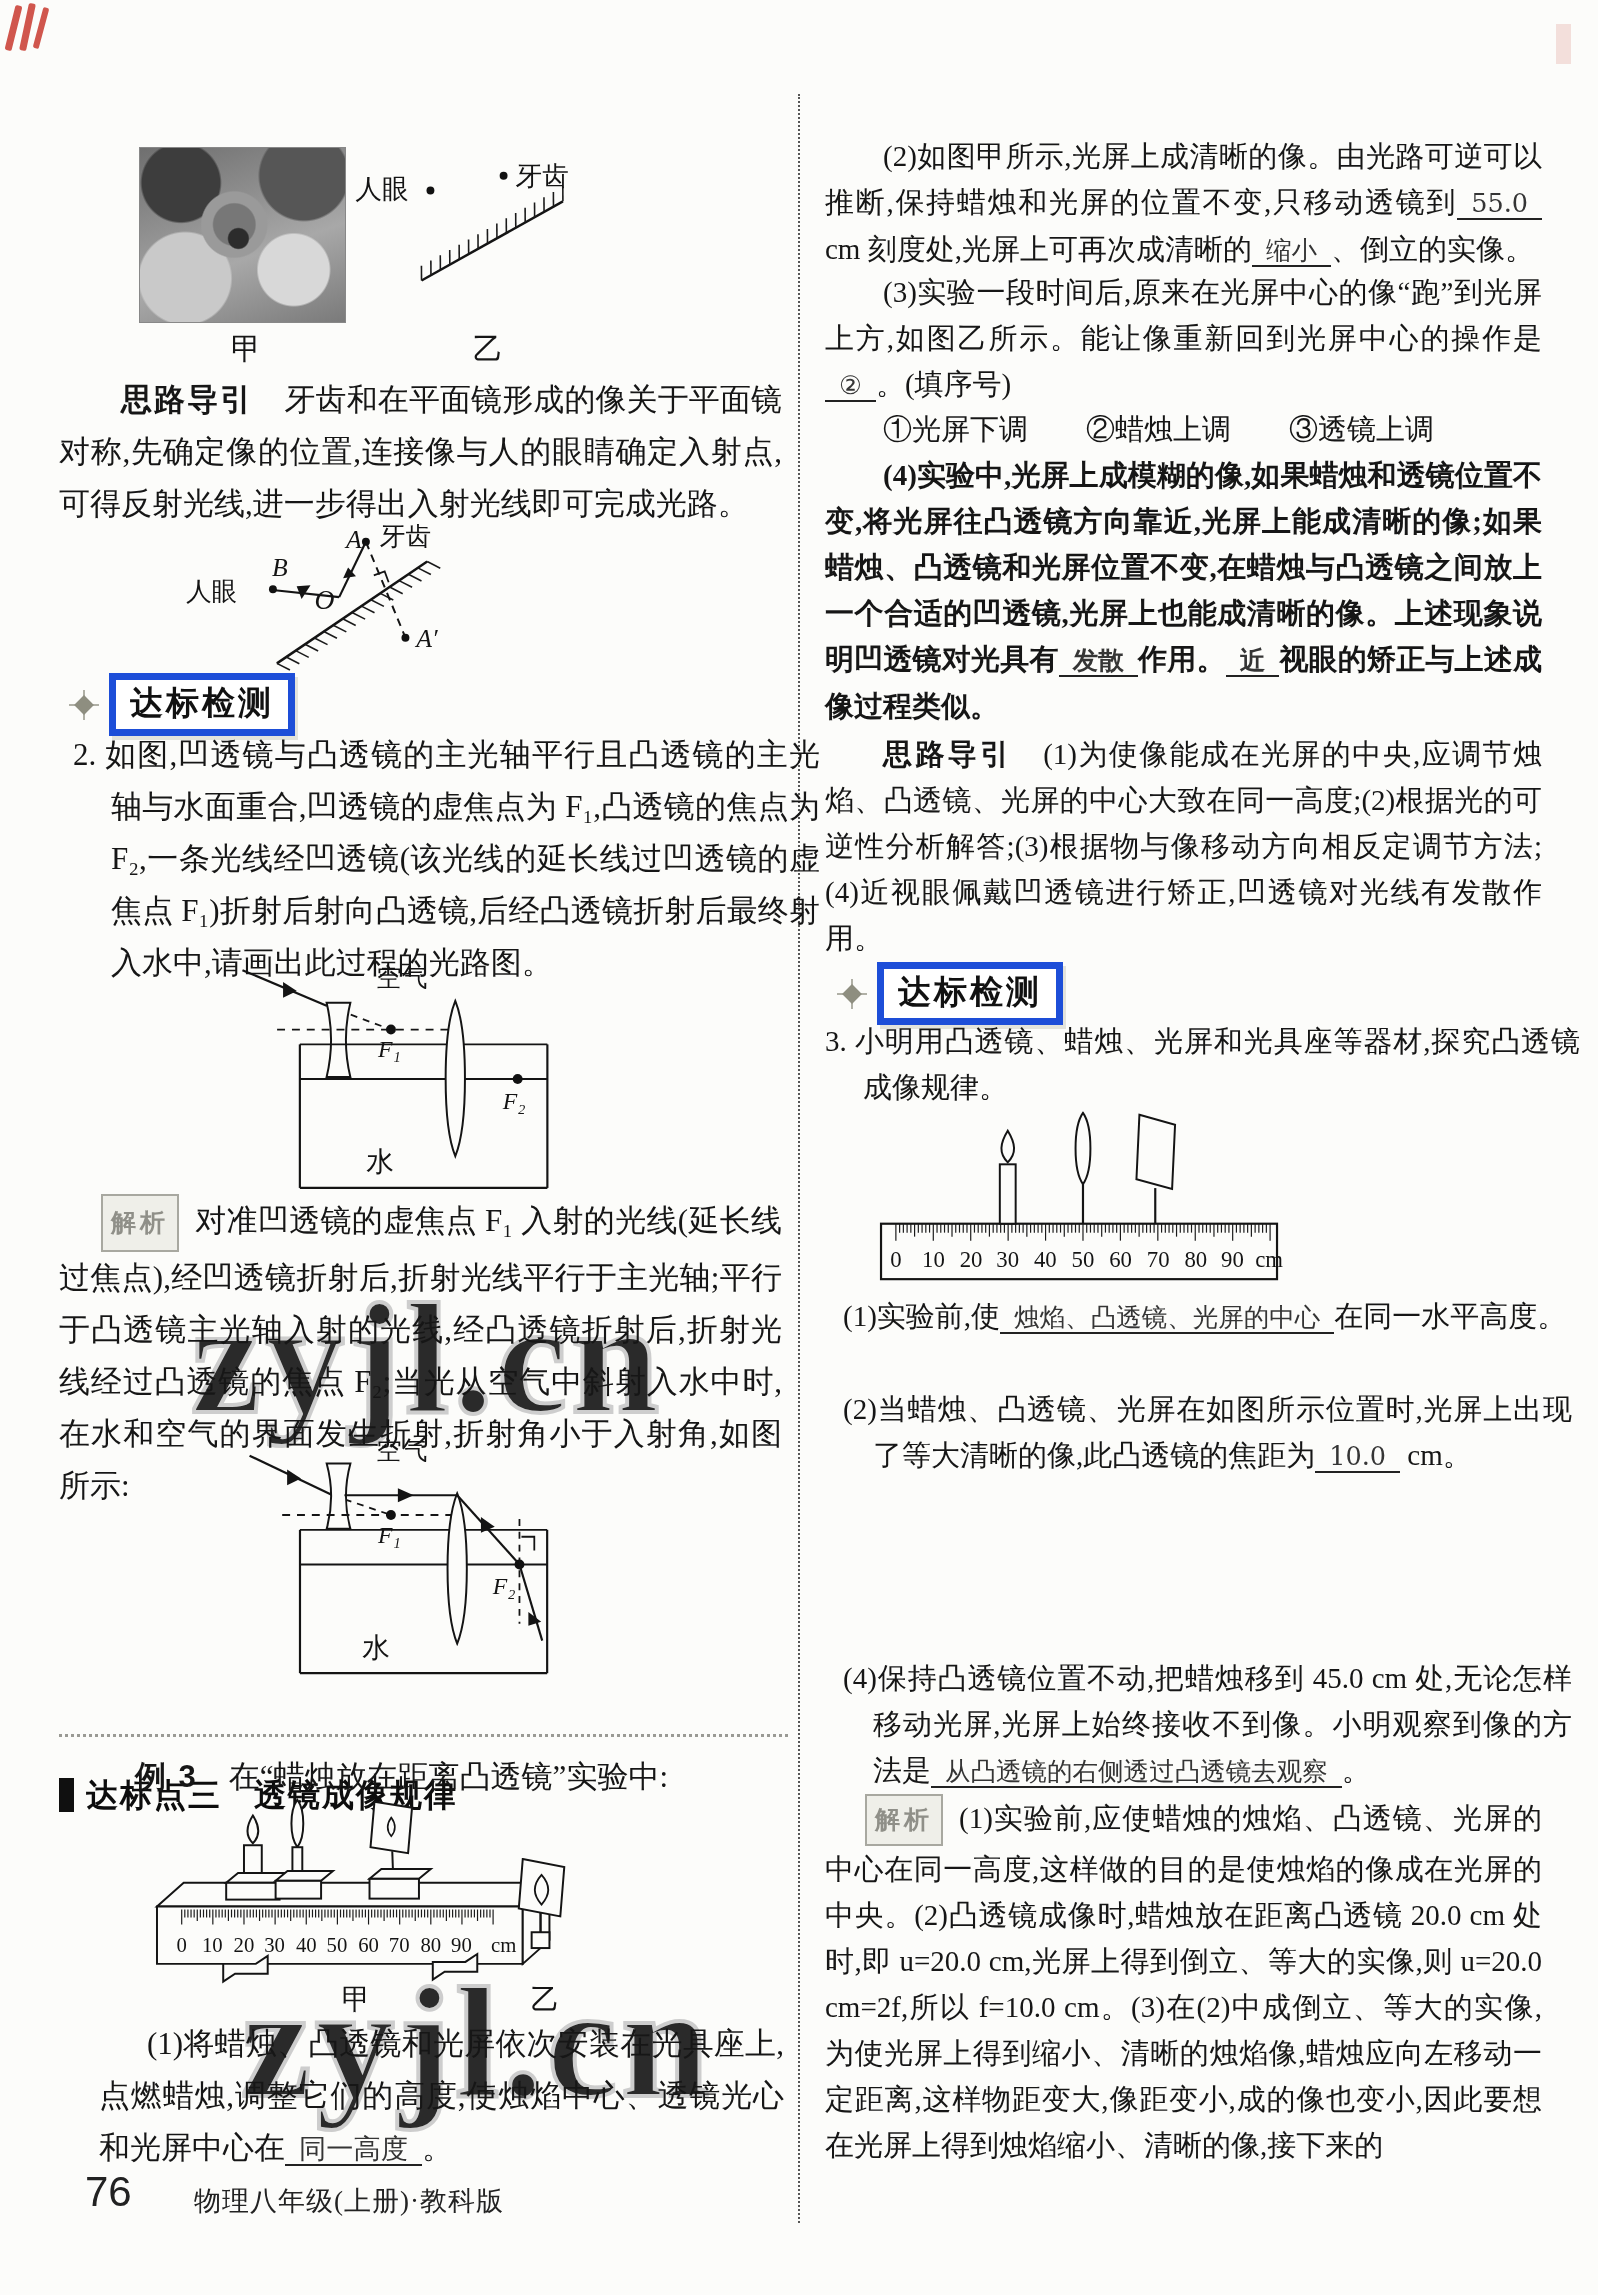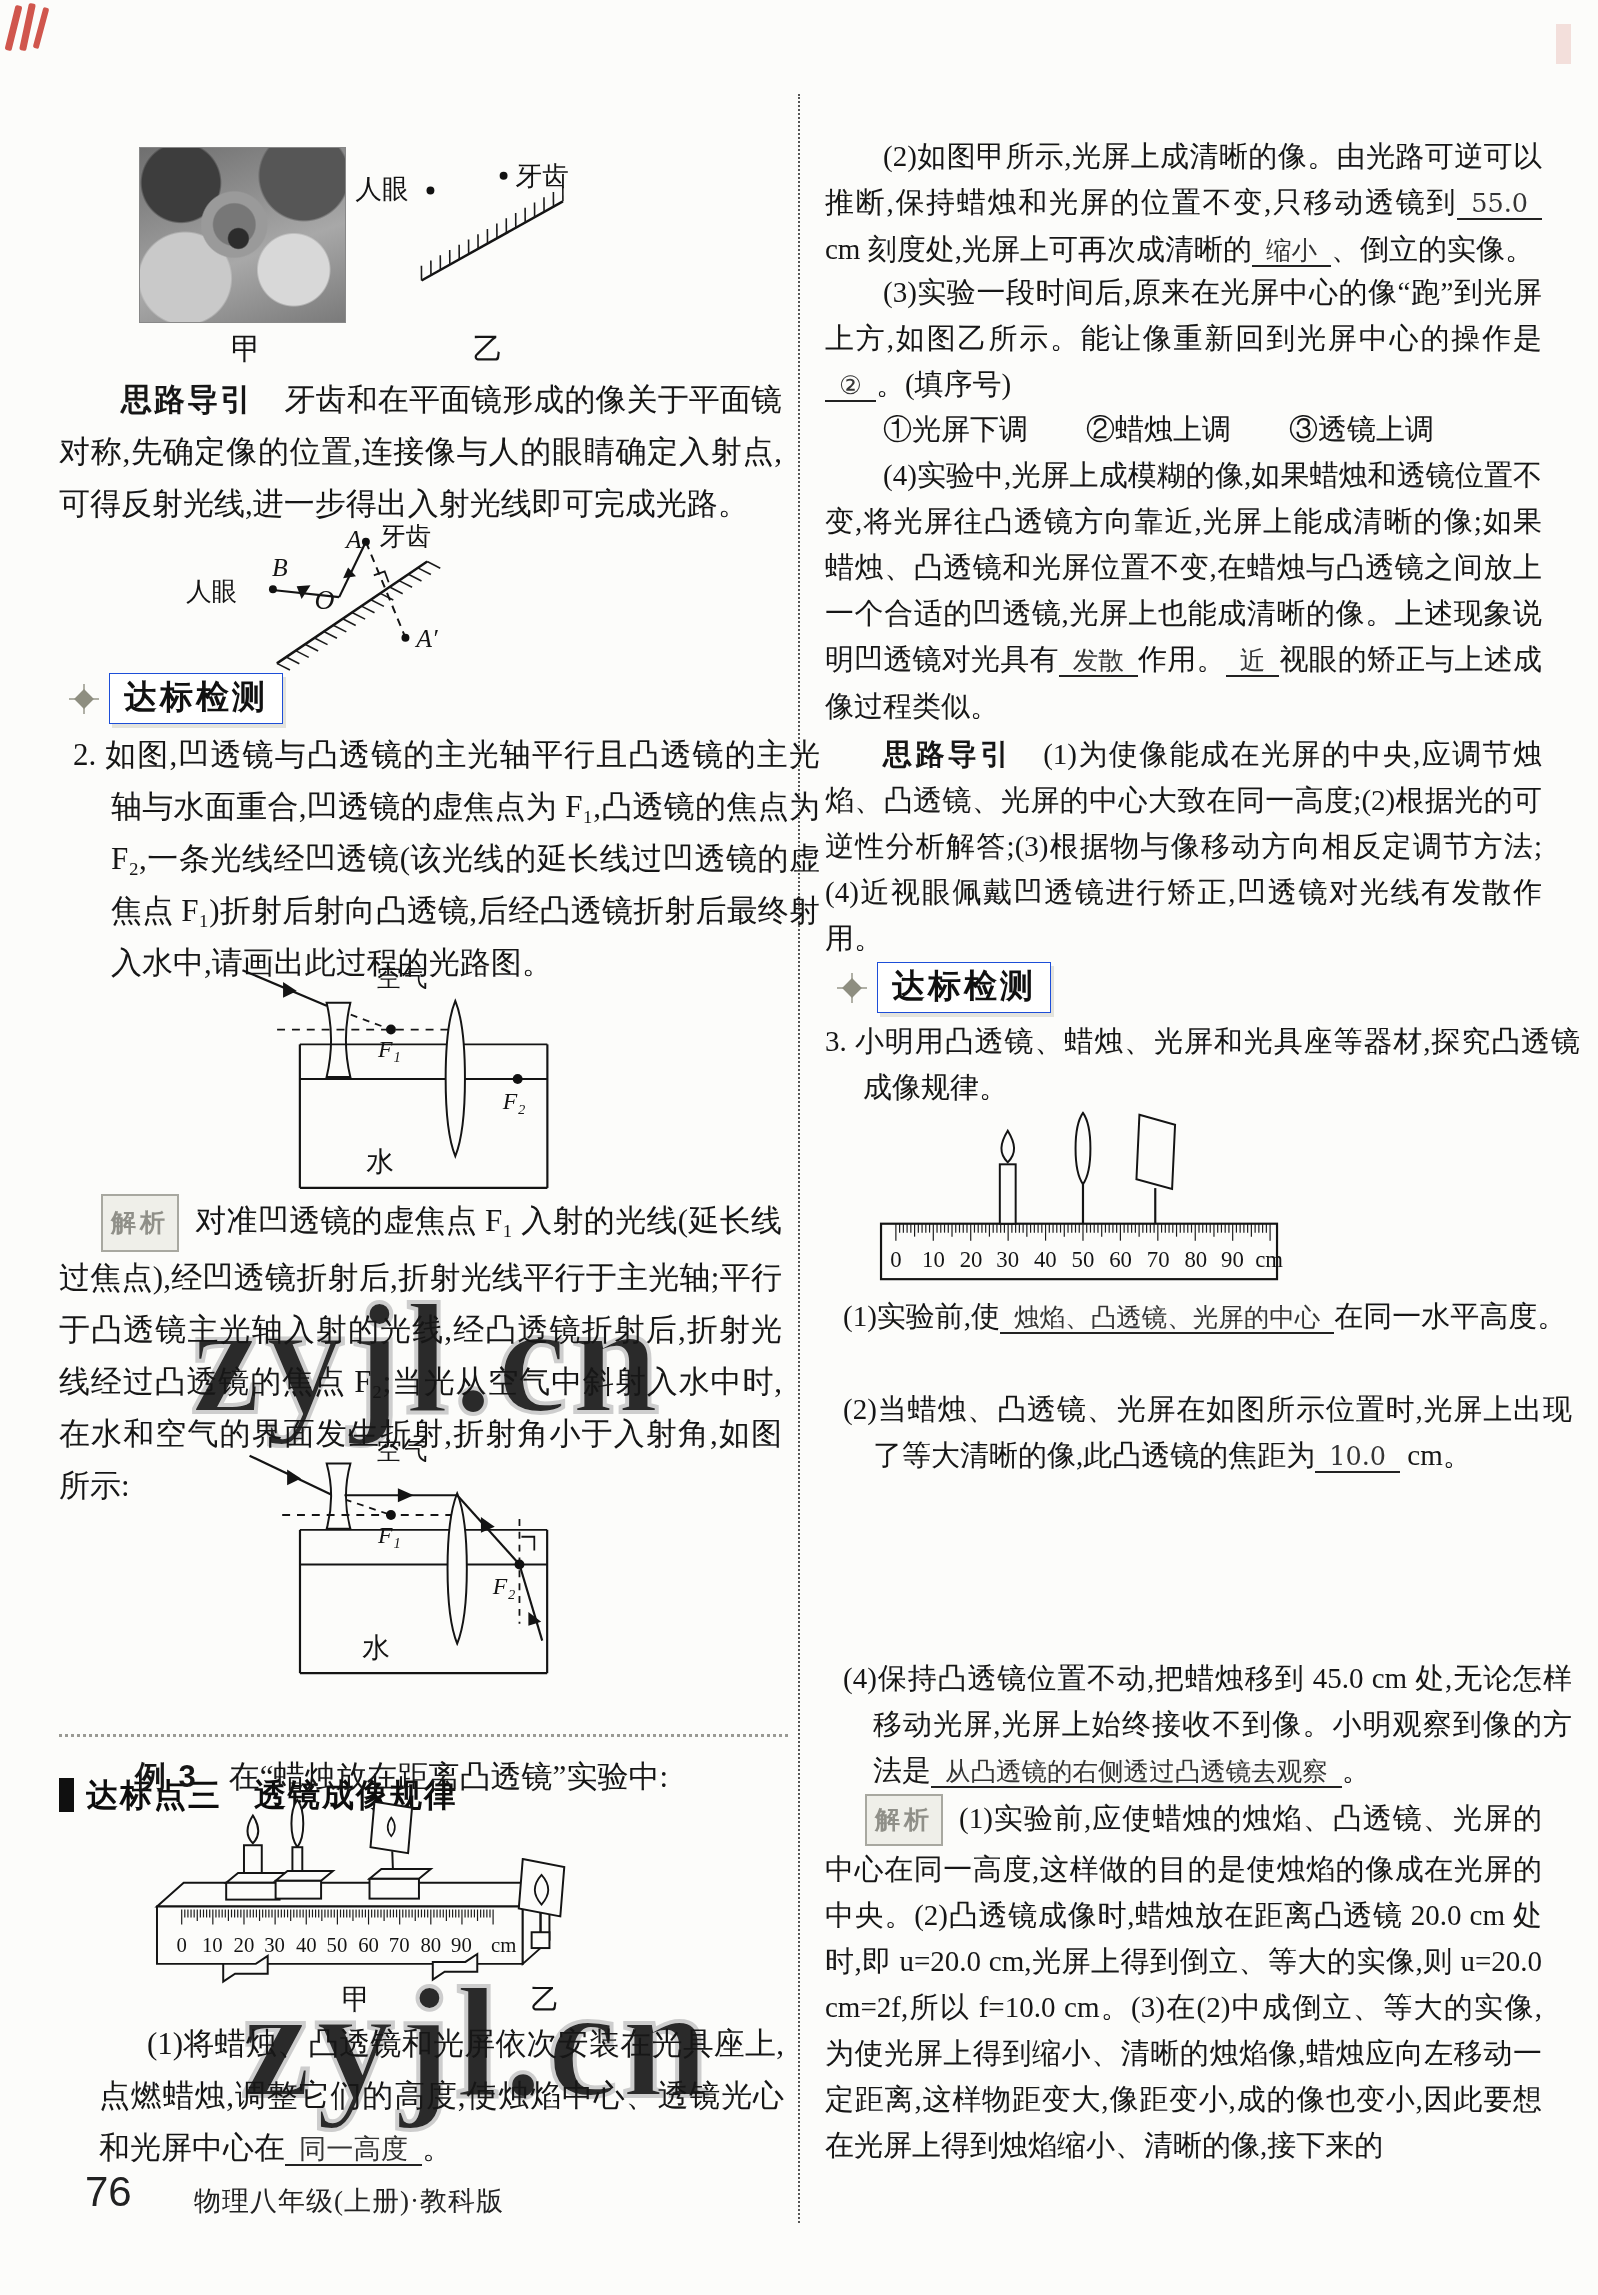--- a/index.html
+++ b/index.html
@@ -9,21 +9,21 @@
   .para{position:absolute;font-family:"Liberation Serif",serif;color:#161616;text-align:justify;margin-top:6px;}
   .lcol{font-size:31px;line-height:52px;width:723px;}
   .rcol{font-size:29px;line-height:46px;width:717px;}
   .ind2{text-indent:2em;}
   .hang{padding-left:38px;text-indent:-38px;}
   .subitem{padding-left:30px;text-indent:-30px;}
   b.ht{font-family:"Liberation Sans",sans-serif;font-weight:bold;letter-spacing:2px;}
   .bk{border-bottom:2.5px solid #222;padding:0 14px;font-size:0.88em;color:#353535;
       font-family:"DejaVu Serif",serif;}
   .check{position:absolute;display:flex;align-items:center;gap:10px;}
-  .check .box{border:1px solid #1d4ed8;box-shadow:3px 4px 0 #e3e3dc;background:#fff;
+  .check .box{border:7px solid #1d4ed8;box-shadow:3px 4px 0 #e3e3dc;background:#fff;
       padding:1px 14px 3px;font-family:"Liberation Sans",sans-serif;font-weight:bold;
       font-size:33px;letter-spacing:3px;color:#111;}
   .stamp{display:inline-block;border:2px solid #a8a8a0;background:#efefe9;color:#8f8f88;
       font-family:"Liberation Sans",sans-serif;font-weight:bold;font-size:25px;
       padding:0 8px 2px;letter-spacing:4px;margin-right:16px;text-indent:0;}
   .bar{display:inline-block;width:15px;height:34px;background:#101010;margin-right:12px;
       vertical-align:-6px;}
   .dotline{position:absolute;border-top:3px dotted #9a9a94;}
   .vdiv{position:absolute;border-left:2px dotted #555;}
   .photo{position:absolute;background:
@@ -353,21 +353,21 @@
 
   <span class="pagenum z1" style="left:85px;top:2168px;">76</span>
   <span class="edition z1" style="left:194px;top:2183px;">物理八年级(上册)·教科版</span>
 
   <p class="para rcol ind2 z1" style="left:825px;top:127px;"><span>(2)如图甲所示,光屏上成清晰的像。由光路可逆可以推断,保持蜡烛和光屏的位置不变,只移动透镜到</span><span class="bk">55.0</span> <span>cm 刻度处,光屏上可再次成清晰的</span><span class="bk">缩小</span><span>、倒立的实像。</span></p>
 
   <p class="para rcol ind2 z1" style="left:825px;top:263px;"><span>(3)实验一段时间后,原来在光屏中心的像“跑”到光屏上方,如图乙所示。能让像重新回到光屏中心的操作是</span><span class="bk">②</span><span>。(填序号)</span></p>
 
   <p class="para rcol ind2 z1" style="left:825px;top:400px;"><span>①光屏下调　　②蜡烛上调　　③透镜上调</span></p>
 
-  <p class="para rcol ind2 z1" style="left:825px;top:446px;"><span>(4)实验中,光屏上成模糊的像,如果蜡烛和透镜位置不变,将光屏往凸透镜方向靠近,光屏上能成清晰的像;如果蜡烛、凸透镜和光屏位置不变,在蜡烛与凸透镜之间放上一个合适的凹透镜,光屏上也能成清晰的像。上述现象说明凹透镜对光具有</span><span class="bk">发散</span><span>作用。</span><span class="bk">近</span><span>视眼的矫正与上述成像过程类似。</span></p>
+  <p class="para rcol ind2 z1" style="left:825px;top:446px;font-weight:bold;"><span>(4)实验中,光屏上成模糊的像,如果蜡烛和透镜位置不变,将光屏往凸透镜方向靠近,光屏上能成清晰的像;如果蜡烛、凸透镜和光屏位置不变,在蜡烛与凸透镜之间放上一个合适的凹透镜,光屏上也能成清晰的像。上述现象说明凹透镜对光具有</span><span class="bk">发散</span><span>作用。</span><span class="bk">近</span><span>视眼的矫正与上述成像过程类似。</span></p>
 
   <p class="para rcol ind2 z1" style="left:825px;top:725px;"><b class="ht">思路导引</b>　<span>(1)为使像能成在光屏的中央,应调节烛焰、凸透镜、光屏的中心大致在同一高度;(2)根据光的可逆性分析解答;(3)根据物与像移动方向相反定调节方法;(4)近视眼佩戴凹透镜进行矫正,凹透镜对光线有发散作用。</span></p>
 
   <div class="check z1" style="left:837px;top:962px;">
     <svg width="30" height="30" viewBox="0 0 30 30">
       <line x1="15" y1="0" x2="15" y2="30" stroke="#b0b0a6" stroke-width="2"></line>
       <line x1="0" y1="15" x2="30" y2="15" stroke="#b0b0a6" stroke-width="2"></line>
       <rect x="8" y="8" width="14" height="14" transform="rotate(45 15 15)" fill="#8e8e80"></rect>
     </svg>
     <span class="box">达标检测</span>

